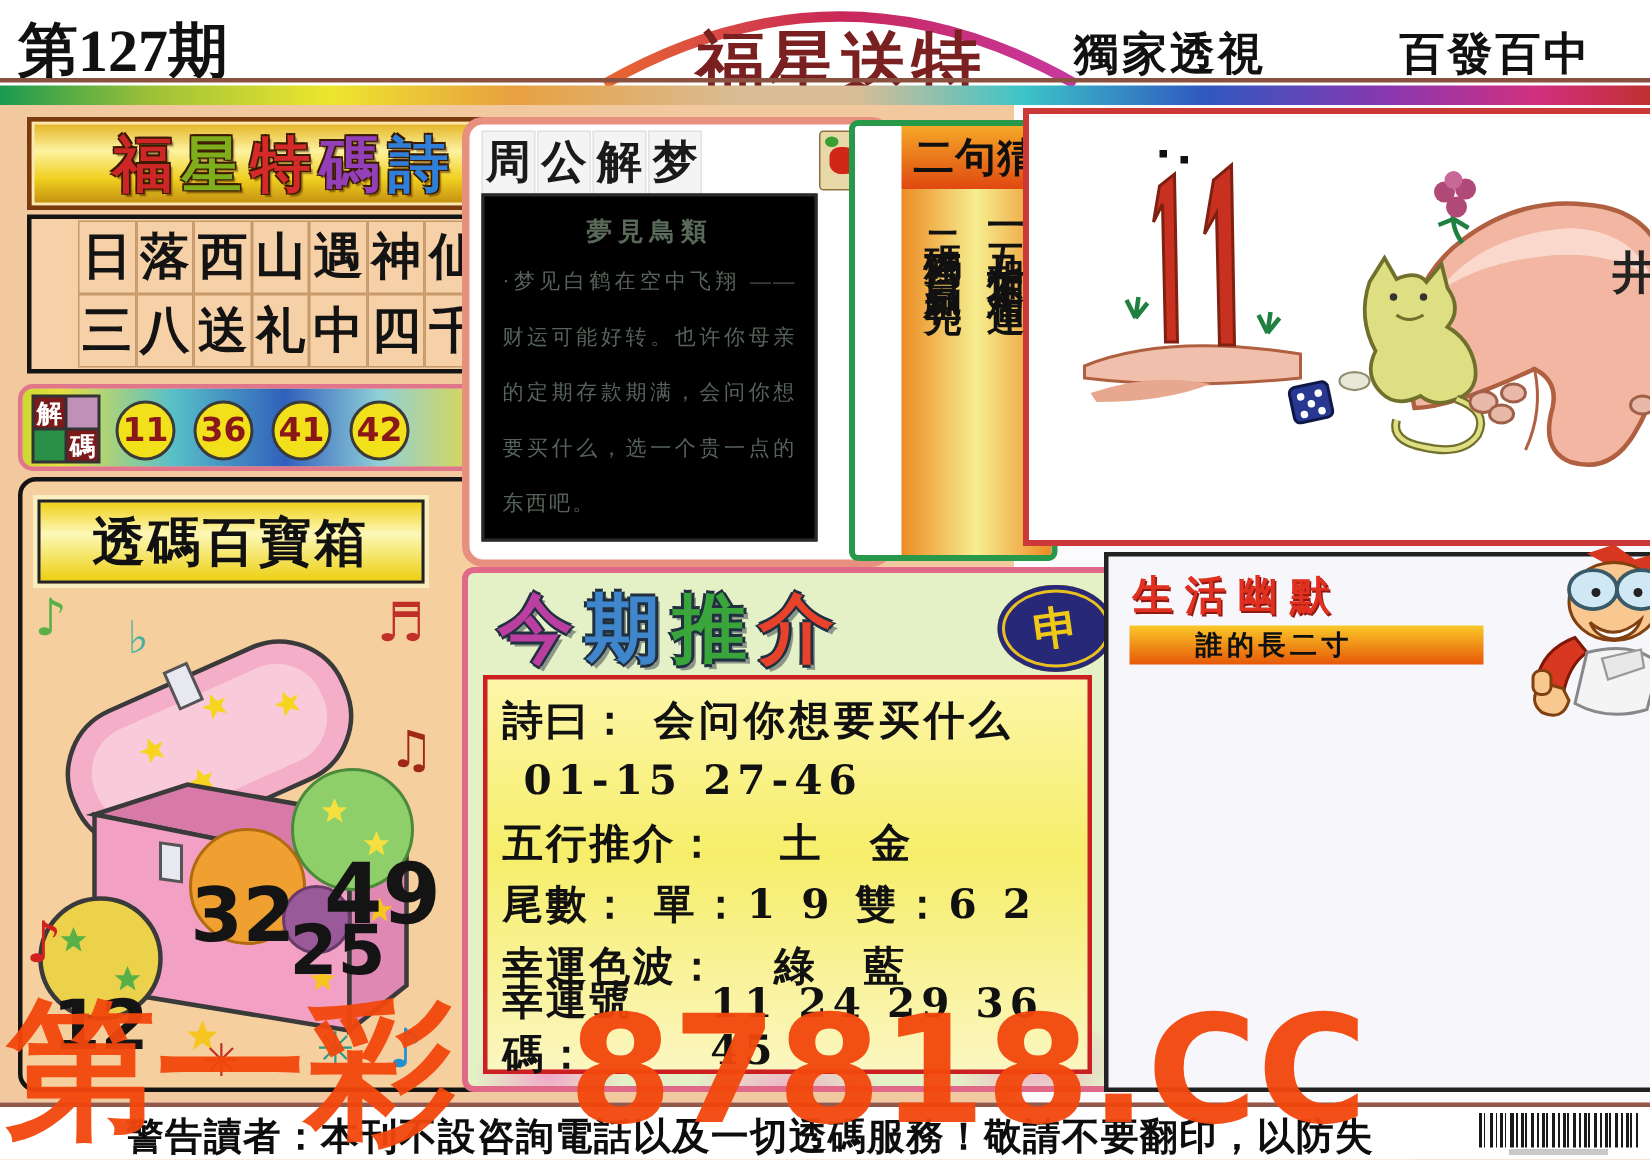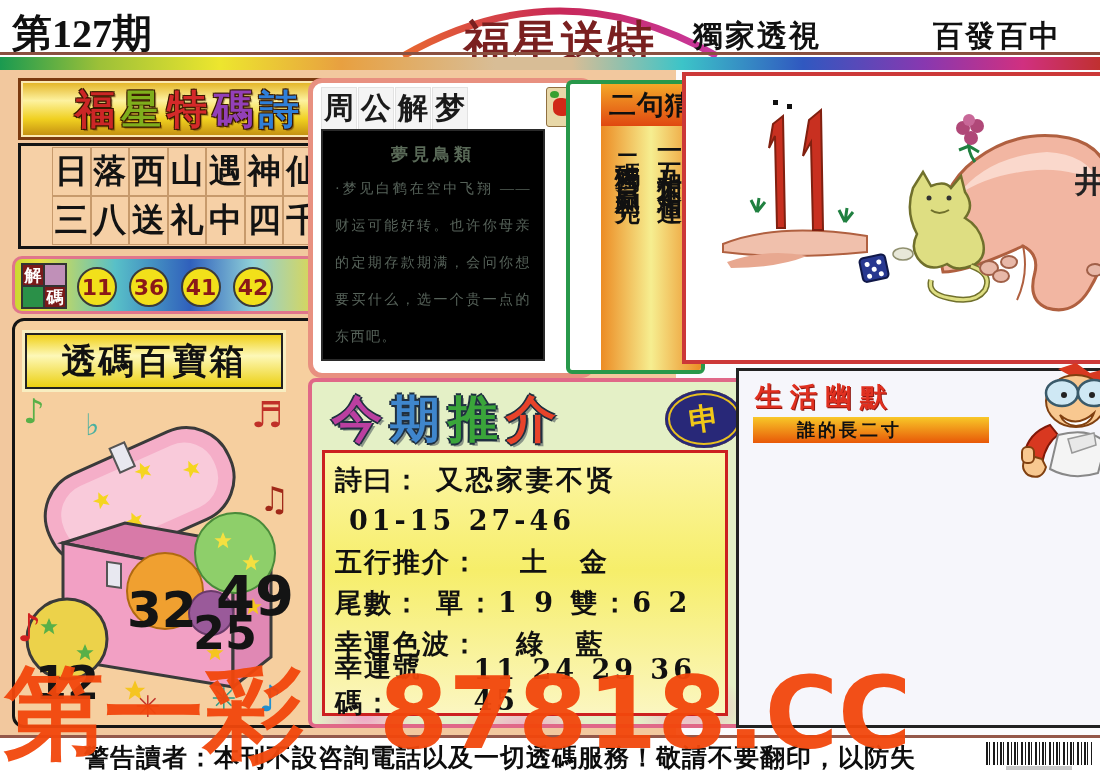--- a/index.html
+++ b/index.html
@@ -7,21 +7,21 @@
        font-family:"Liberation Sans",sans-serif;}
   .abs{position:absolute;padding-left:31px;}
 
   
   #header{position:absolute;left:0;top:0;width:1100px;height:56px;background:#fff;}
   .issue{position:absolute;left:12px;top:6px;font:bold 40px "Liberation Serif",serif;color:#111;}
   .masthead{position:absolute;left:395px;top:0;width:330px;height:58px;}
   .masthead-text{position:absolute;left:0;top:12px;width:330px;text-align:center;
        font:bold 46px "Liberation Sans",sans-serif;color:#7a2020;letter-spacing:2px;}
   .tagline{position:absolute;top:16px;font:bold 30px "Liberation Sans",sans-serif;color:#111;letter-spacing:2px;}
-  #tag-left{left:693px;} #tag-right{left:933px;}
+  #tag-left{left:716px;} #tag-right{left:933px;}
   #brownline{position:absolute;left:0;top:52px;width:1100px;height:3px;background:#8a5040;}
   #rainbow{position:absolute;left:0;top:57px;width:1100px;height:13px;
     background:linear-gradient(90deg,#1a9a50 0%,#9cc038 9%,#ede62e 20%,#e8a040 31%,#d8bd96 45%,
                #d8bd96 52%,#3cc4c8 62%,#3058c0 73%,#8838b0 84%,#d03080 93%,#c03030 100%);}
 
   
   #content{position:absolute;left:0;top:70px;width:1100px;height:665px;background:#f2c89e;}
   #content-right{position:absolute;left:676px;top:0;width:424px;height:665px;background:#fbfbfd;}
 
   
@@ -315,21 +315,21 @@
   </div>
 
   <div class="abs tuijie-panel">
     <div class="tuijie-title"><span class="ch c0">今</span><span class="ch c1">期</span><span class="ch c2">推</span><span class="ch c3">介</span></div>
     <div class="badge">
       <span>申</span>
     </div>
     <div class="tuijie-box">
       <div class="t-row">
         <span class="t-label">詩曰：</span>
-        <span class="t-val">又恐家妻不贤</span>
+        <span class="t-val">会问你想要买什么</span>
       </div>
       <div class="t-row">
         <span class="t-val numwide">01-15 27-46</span>
       </div>
       <div class="t-row">
         <span class="t-label">五行推介：</span>
         <span class="t-val spread" style="margin-left:40px">土 金</span>
       </div>
       <div class="t-row">
         <span class="t-label">尾數：</span>

